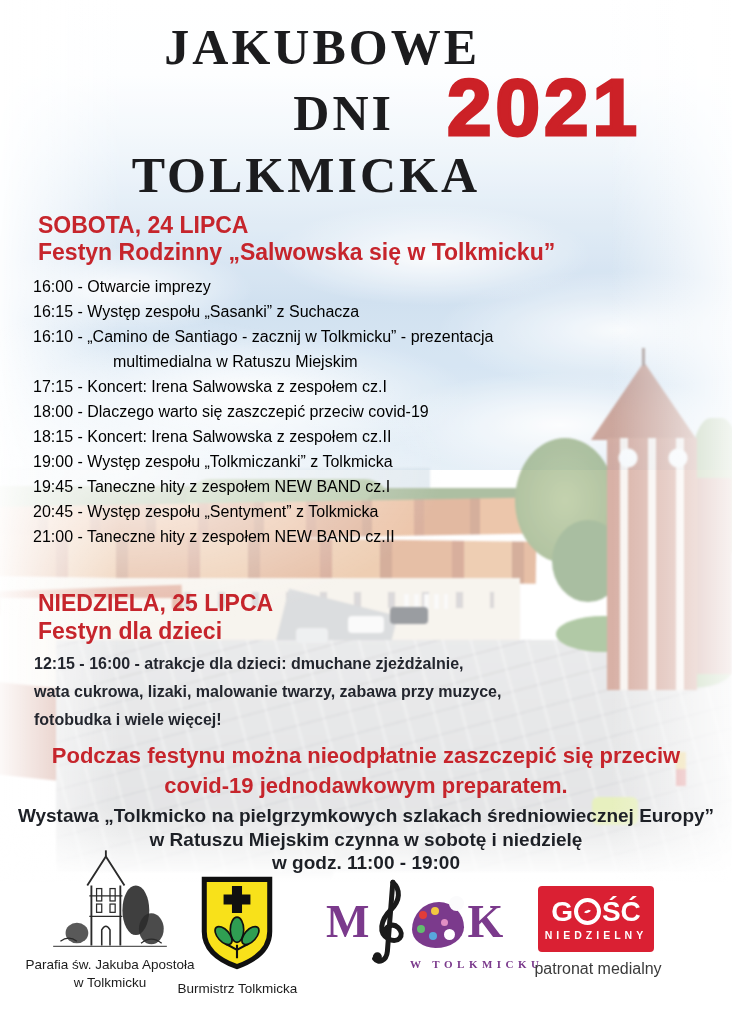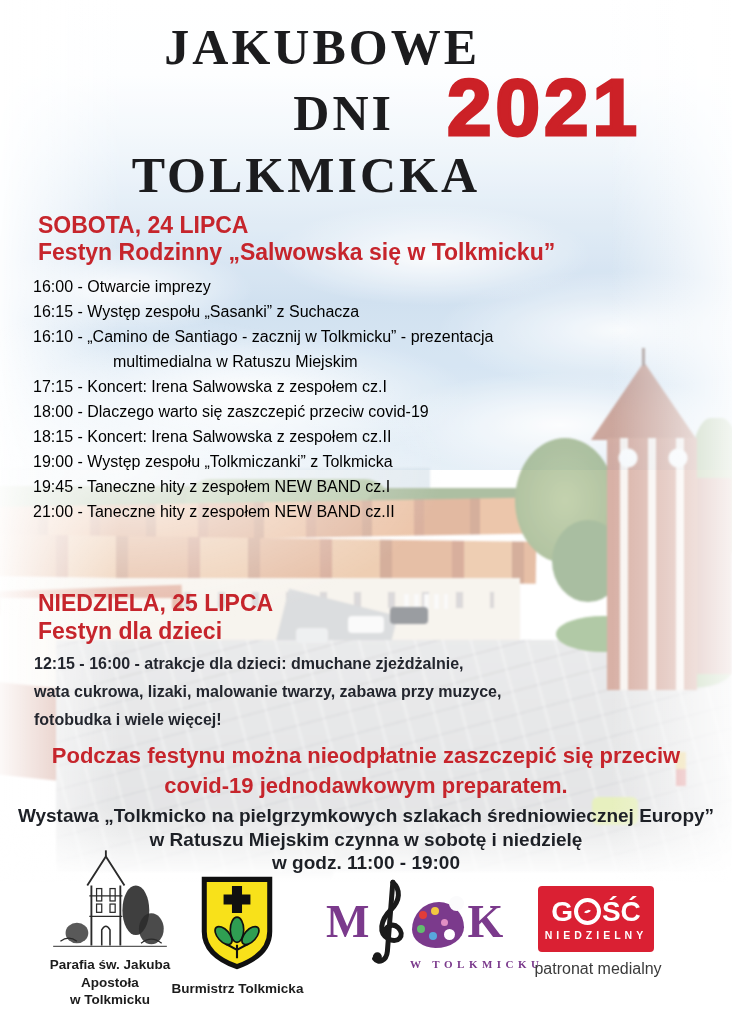--- a/index.html
+++ b/index.html
@@ -76,21 +76,21 @@
   .title-line{font-family:"Liberation Serif",serif;font-weight:700;color:#1c1c1e;font-size:50px;line-height:1;letter-spacing:3px;z-index:5;}
   .year{font-weight:700;color:#cc2127;font-size:80px;line-height:1;letter-spacing:4px;-webkit-text-stroke:3px #cc2127;z-index:5;}
   .red-head{font-weight:700;color:#c6252c;font-size:23px;line-height:1.15;z-index:5;}
   .sched{left:33px;top:274px;width:699px;z-index:5;}
   .sched-item{font-weight:400;color:#000000;font-size:16px;line-height:25px;
     padding-left:80px;text-indent:-80px;white-space:pre-line;}
   .para{font-weight:700;color:#23262e;white-space:pre-line;z-index:5;}
   .kids{left:34px;top:650px;width:698px;font-size:16px;line-height:28px;}
   .notice{left:0;top:741px;width:732px;font-size:22px;line-height:30px;text-align:center;color:#c6252c;}
   .expo{left:0;top:804px;width:732px;font-size:19px;line-height:23.5px;text-align:center;color:#1d2026;}
-  .caption{font-size:13.5px;line-height:17.5px;color:#1c1c1c;text-align:center;white-space:pre-line;z-index:5;font-weight:bold;}
+  .caption{font-size:13.5px;line-height:17.5px;color:#1c1c1c;text-align:center;white-space:pre-line;z-index:5;}
 
   
   .mgok{left:326px;top:878px;display:flex;align-items:center;z-index:5;}
   .mgok-letter{font-family:"Liberation Serif",serif;font-weight:700;font-size:46px;color:#7b3a8c;line-height:1;}
   .palette{position:relative;width:52px;height:46px;background:#7b3a8c;
     border-radius:52% 48% 55% 45% / 60% 55% 45% 40%;margin:6px 3px 0 1px;}
   .palette::before{content:"";position:absolute;right:0px;top:-6px;width:15px;height:15px;background:#fbfbfc;border-radius:50%;}
   .hole{position:absolute;right:9px;bottom:8px;width:11px;height:11px;background:#fff;border-radius:50%;}
   .dot{position:absolute;border-radius:50%;width:8px;height:8px;}
   .d1{left:7px;top:9px;background:#e23c39;}
@@ -159,20 +159,21 @@
   <div class="abs sched">
       <div class="sched-item">16:00 - Otwarcie imprezy</div>
       <div class="sched-item">16:15 - Występ zespołu „Sasanki” z Suchacza</div>
       <div class="sched-item">16:10 - „Camino de Santiago - zacznij w Tolkmicku” - prezentacja
 multimedialna w Ratuszu Miejskim</div>
       <div class="sched-item">17:15 - Koncert: Irena Salwowska z zespołem cz.I</div>
       <div class="sched-item">18:00 - Dlaczego warto się zaszczepić przeciw covid-19</div>
       <div class="sched-item">18:15 - Koncert: Irena Salwowska z zespołem cz.II</div>
       <div class="sched-item">19:00 - Występ zespołu „Tolkmiczanki” z Tolkmicka</div>
       <div class="sched-item">19:45 - Taneczne hity z zespołem NEW BAND cz.I</div>
+      <div class="sched-item">20:45 - Występ zespołu „Sentyment” z Tolkmicka</div>
       <div class="sched-item">21:00 - Taneczne hity z zespołem NEW BAND cz.II</div>
     </div>
 
   <div class="abs red-head" style="left:38px;top:590px;">NIEDZIELA, 25 LIPCA</div>
   <div class="abs red-head" style="left:38px;top:618px;">Festyn dla dzieci</div>
   <div class="abs para kids">12:15 - 16:00 - atrakcje dla dzieci: dmuchane zjeżdżalnie,
 wata cukrowa, lizaki, malowanie twarzy, zabawa przy muzyce,
 fotobudka i wiele więcej!</div>
 
   <div class="abs para notice">Podczas festynu można nieodpłatnie zaszczepić się przeciw

